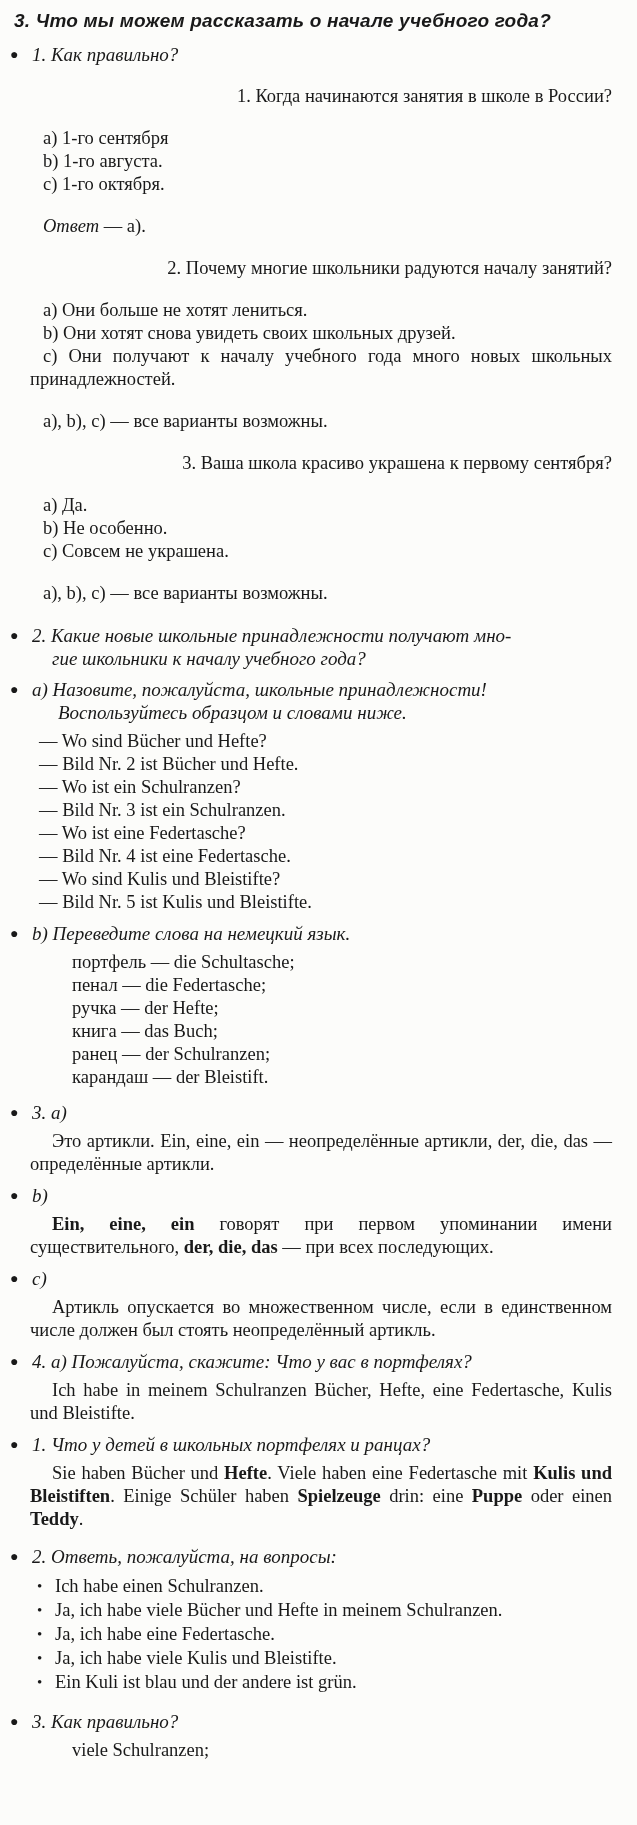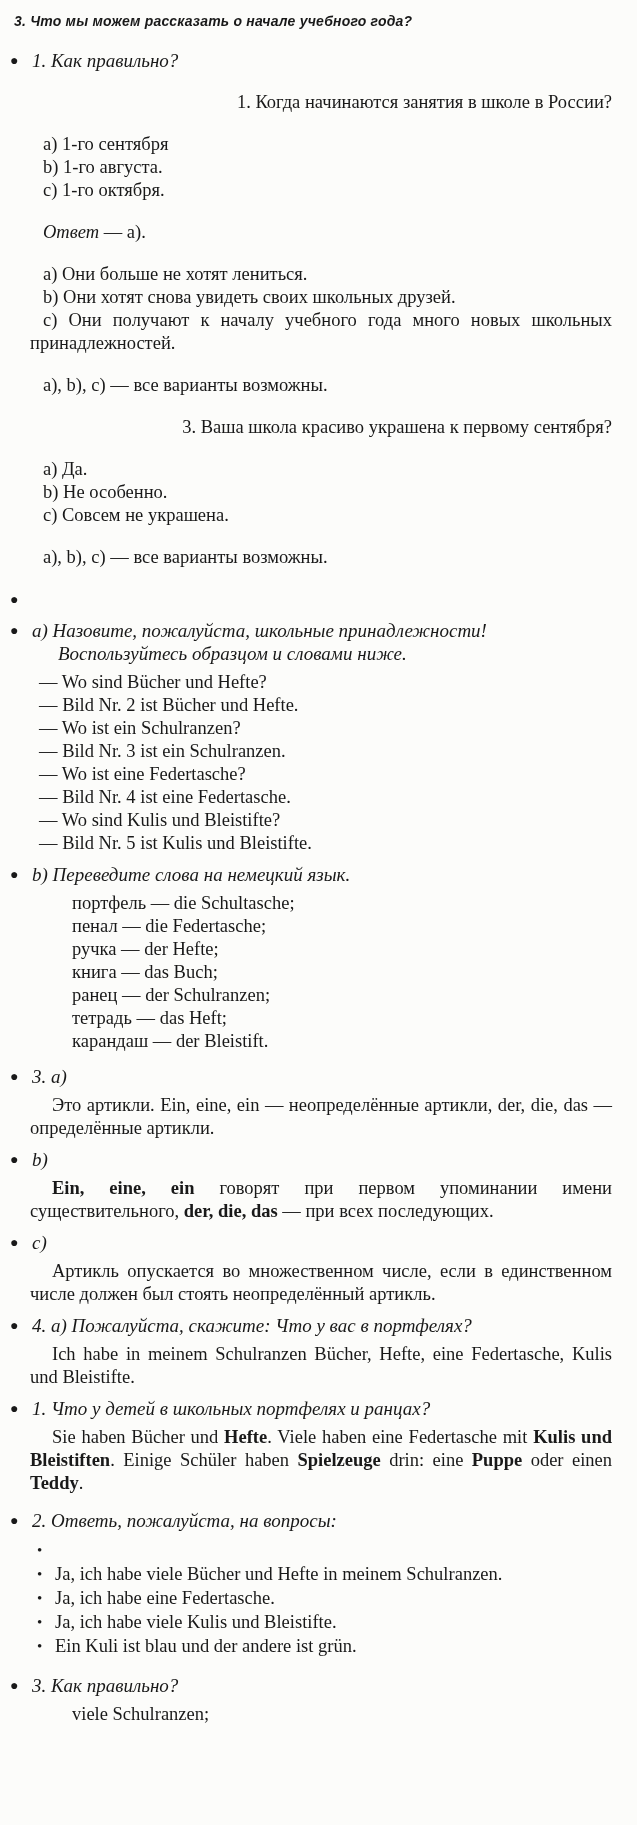--- a/index.html
+++ b/index.html
@@ -13,24 +13,24 @@
     line-height: 23px;
     overflow: hidden;
   }
   .page { position: relative; width: 637px; height: 1825px; }
 
   
   .page-title {
     font-family: "Liberation Sans", sans-serif;
     font-style: italic;
     font-weight: 700;
-    font-size: 14px;
+    font-size: 19px;
     line-height: 24px;
     letter-spacing: .2px;
-    margin: 9px 16px 16px 14px;
+    margin: 9px 16px 10px 14px;
   }
   .wb-heading {
     font-family: "Liberation Sans", sans-serif;
     font-style: italic;
     font-weight: 700;
     font-size: 19px;
     line-height: 24px;
     margin: 26px 16px 12px 30px;
   }
 
@@ -88,38 +88,41 @@
   </div>
 
   <div class="question">1. Когда начинаются занятия в школе в России?</div>
   <div class="options">
     <div class="option">a) 1-го сентября</div>
     <div class="option">b) 1-го августа.</div>
     <div class="option">c) 1-го октября.</div>
   </div>
   <div class="answer"><span style="font-style: italic;">Ответ</span><span> — a).</span></div>
 
+  <div class="question">2. Почему многие школьники радуются началу занятий?</div>
   <div class="options">
     <div class="option">a) Они больше не хотят лениться.</div>
     <div class="option">b) Они хотят снова увидеть своих школьных друзей.</div>
     <div class="option">c) Они получают к началу учебного года много новых школьных принадлежностей.</div>
   </div>
   <div class="answer">a), b), c) — все варианты возможны.</div>
 
   <div class="question">3. Ваша школа красиво украшена к первому сентября?</div>
   <div class="options">
     <div class="option">a) Да.</div>
     <div class="option">b) Не особенно.</div>
     <div class="option">c) Совсем не украшена.</div>
   </div>
   <div class="answer">a), b), c) — все варианты возможны.</div>
 
   <div class="ex-head" style="margin-top:12px;">
     <span class="ex-bullet">●</span>
     <div class="ex-head-content">
+      <div>2. Какие новые школьные принадлежности получают мно-</div>
+      <div class="head-line2-sm">гие школьники к началу учебного года?</div>
     </div>
   </div>
 
   <div class="ex-head">
     <span class="ex-bullet">●</span>
     <div class="ex-head-content">
       <div>a) Назовите, пожалуйста, школьные принадлежности!</div>
       <div class="head-line2-lg">Воспользуйтесь образцом и словами ниже.</div>
     </div>
   </div>
@@ -139,21 +142,20 @@
     <span class="ex-bullet">●</span>
     <div class="ex-head-content">b) Переведите слова на немецкий язык.</div>
   </div>
 
   <div class="translations">
     <div>портфель — die Schultasche;</div>
     <div>пенал — die Federtasche;</div>
     <div>ручка — der Hefte;</div>
     <div>книга — das Buch;</div>
     <div>ранец — der Schulranzen;</div>
-    <div>тетрадь — das Heft;</div>
     <div>карандаш — der Bleistift.</div>
   </div>
 
   <div class="ex-head" style="margin-top:12px;">
     <span class="ex-bullet">●</span>
     <div class="ex-head-content">3. a)</div>
   </div>
   <div class="para">Это артикли. Ein, eine, ein — неопределённые артикли, der, die, das — определённые артикли.</div>
 
   <div class="ex-head">
@@ -181,20 +183,21 @@
   </div>
   <div class="para"><span>Sie haben Bücher und </span><span style="font-weight: 700;">Hefte</span><span>. Viele haben eine Federtasche mit </span><span style="font-weight: 700;">Kulis und Bleistiften</span><span>. Einige Schüler haben </span><span style="font-weight: 700;">Spielzeuge</span><span> drin: eine </span><span style="font-weight: 700;">Puppe</span><span> oder einen </span><span style="font-weight: 700;">Teddy</span><span>.</span></div>
 
   <div class="ex-head" style="margin-top:14px;">
     <span class="ex-bullet">●</span>
     <div class="ex-head-content">2. Ответь, пожалуйста, на вопросы:</div>
   </div>
   <div class="dot-list">
     <div class="dot-item">
       <span class="dot-glyph">•</span>
+      <span>Ich habe einen Schulranzen.</span>
     </div>
     <div class="dot-item">
       <span class="dot-glyph">•</span>
       <span>Ja, ich habe viele Bücher und Hefte in meinem Schulranzen.</span>
     </div>
     <div class="dot-item">
       <span class="dot-glyph">•</span>
       <span>Ja, ich habe eine Federtasche.</span>
     </div>
     <div class="dot-item">

